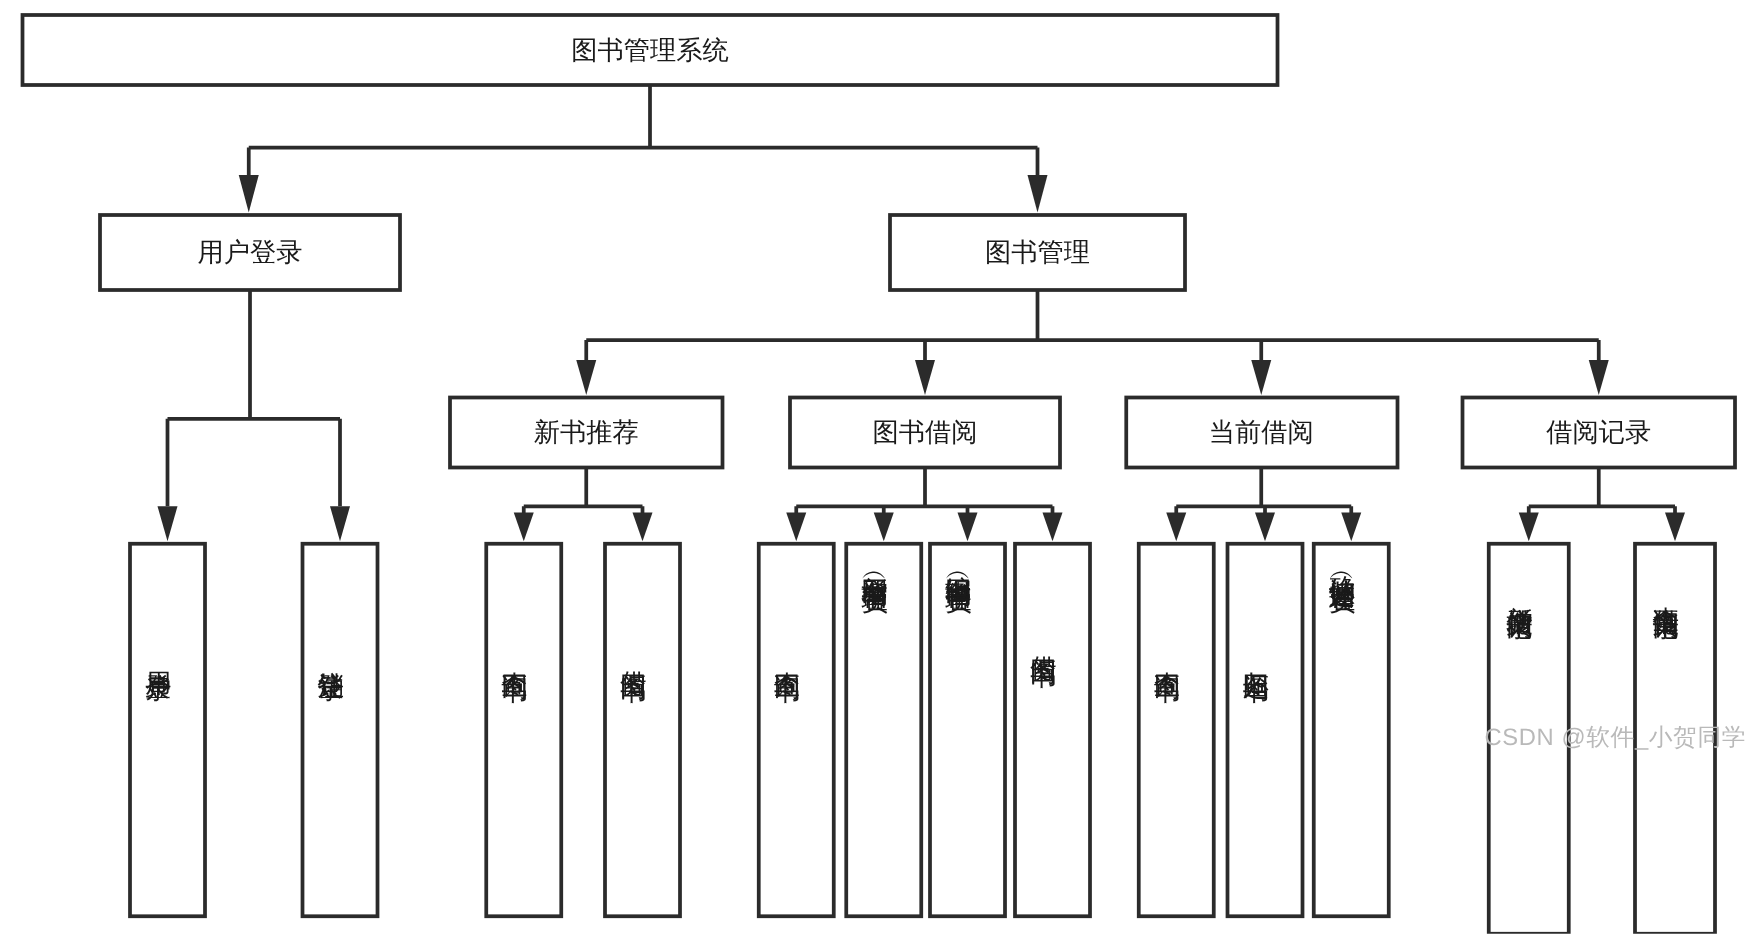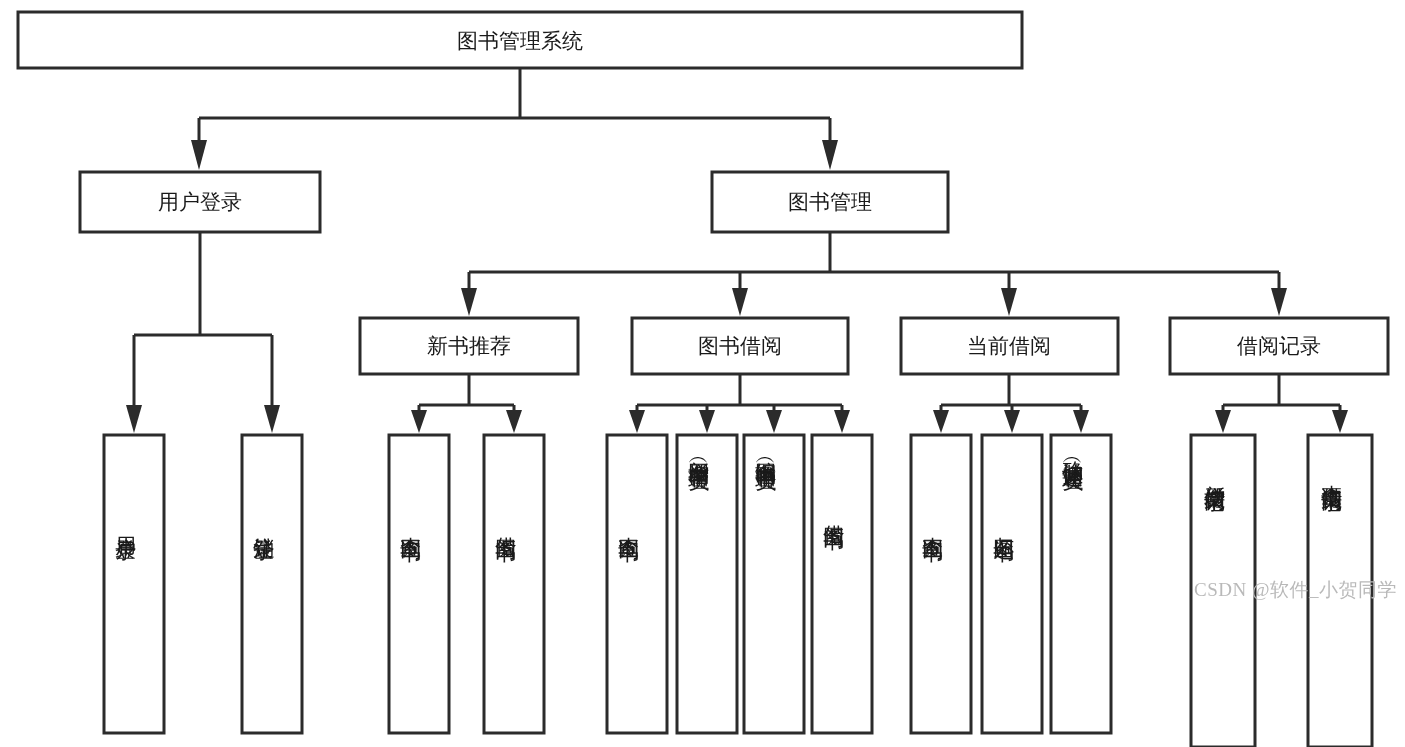--- a/index.html
+++ b/index.html
@@ -56,21 +56,21 @@
     color: #1a1a1a;
     letter-spacing: 1.5px;
     text-align: left;
     white-space: nowrap;
     pointer-events: none;
   }
   .watermark {
     position: absolute;
     right: 8px;
     bottom: 4px;
-    font-family: Liberation Serif, serif;
+    font-family: Liberation Sans, sans-serif;
     font-size: 19px;
     color: #b9b9b9;
     white-space: nowrap;
     letter-spacing: 0.5px;
   }
 </style>
 </head>
 <body>
 
 <div id="diagram-root">

